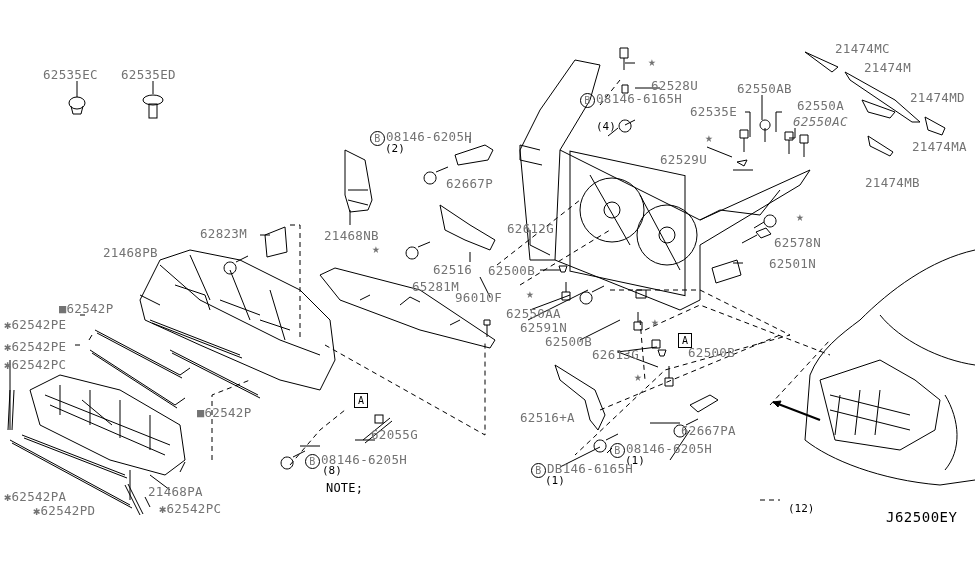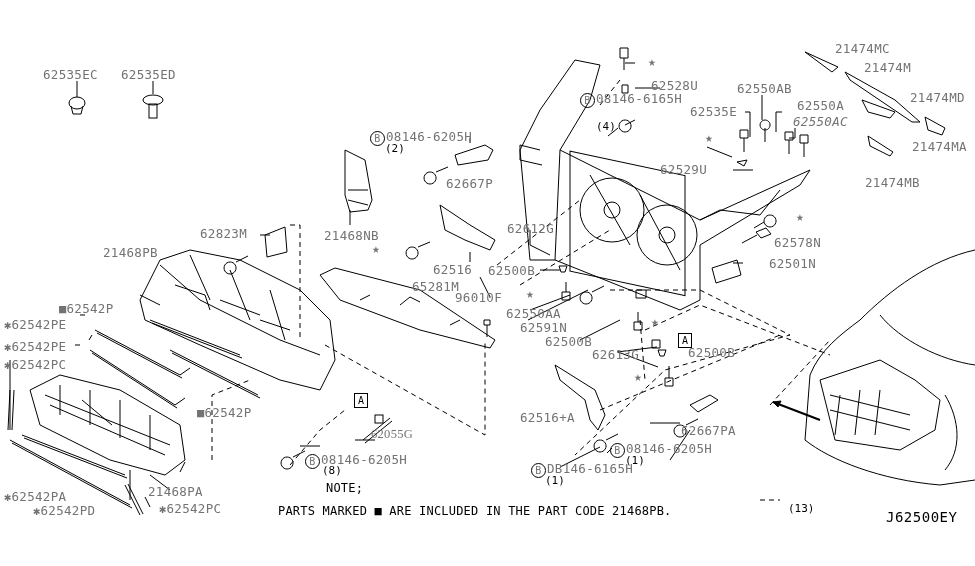--- a/index.html
+++ b/index.html
@@ -190,21 +190,21 @@
   <div class="boxA" style="left:678px;top:333px;">A</div>
 
   <div class="lbl" style="left:43px;top:68px;">62535EC</div>
   <div class="lbl" style="left:121px;top:68px;">62535ED</div>
 
   <div class="lbl" style="left:651px;top:79px;">62528U</div>
   <div class="lbl" style="left:737px;top:82px;">62550AB</div>
   <div class="lbl" style="left:797px;top:99px;">62550A</div>
   <div class="lbl" style="left:793px;top:115px;font-style:italic;">62550AC</div>
   <div class="lbl" style="left:690px;top:105px;">62535E</div>
-  <div class="lbl" style="left:660px;top:163px;text-align:center;">62529U</div>
+  <div class="lbl" style="left:660px;top:153px;text-align:center;">62529U</div>
 
   <div class="lbl" style="left:835px;top:42px;">21474MC</div>
   <div class="lbl" style="left:864px;top:61px;">21474M</div>
   <div class="lbl" style="left:910px;top:91px;">21474MD</div>
   <div class="lbl" style="left:912px;top:140px;">21474MA</div>
   <div class="lbl" style="left:865px;top:176px;">21474MB</div>
 
   <div class="lbl" style="left:446px;top:177px;">62667P</div>
   <div class="lbl" style="left:324px;top:229px;">21468NB</div>
   <div class="lbl" style="left:200px;top:227px;">62823M</div>
@@ -221,21 +221,21 @@
   <div class="lbl" style="left:545px;top:335px;">62500B</div>
   <div class="lbl" style="left:592px;top:348px;">62613G</div>
   <div class="lbl" style="left:688px;top:346px;">62500B</div>
 
   <div class="lbl" style="left:59px;top:302px;"><span class="mark">■</span><span>62542P</span></div>
   <div class="lbl" style="left:4px;top:318px;"><span class="mark">✱</span><span>62542PE</span></div>
   <div class="lbl" style="left:4px;top:340px;"><span class="mark">✱</span><span>62542PE</span></div>
   <div class="lbl" style="left:4px;top:358px;"><span class="mark">✱</span><span>62542PC</span></div>
   <div class="lbl" style="left:197px;top:406px;"><span class="mark">■</span><span>62542P</span></div>
 
-  <div class="lbl" style="left:371px;top:428px;font-family:Liberation Serif, serif;">62055G</div>
+  <div class="lbl" style="left:371px;top:428px;">62055G</div>
   <div class="lbl" style="left:520px;top:411px;">62516+A</div>
   <div class="lbl" style="left:681px;top:424px;">62667PA</div>
   <div class="lbl" style="left:148px;top:485px;">21468PA</div>
   <div class="lbl" style="left:4px;top:490px;"><span class="mark">✱</span><span>62542PA</span></div>
   <div class="lbl" style="left:33px;top:504px;"><span class="mark">✱</span><span>62542PD</span></div>
   <div class="lbl" style="left:159px;top:502px;"><span class="mark">✱</span><span>62542PC</span></div>
 
   <div class="lbl" style="left:580px;top:92px;"><span class="bcirc">B</span><span>08146-6165H</span></div>
   <div class="qty" style="left:596px;top:121px;">(4)</div>
 
@@ -252,19 +252,18 @@
   <div class="qty" style="left:545px;top:475px;">(1)</div>
 
   <span class="lbl star" style="left:648px;top:55px;">★</span>
   <span class="lbl star" style="left:705px;top:131px;">★</span>
   <span class="lbl star" style="left:796px;top:210px;">★</span>
   <span class="lbl star" style="left:372px;top:242px;">★</span>
   <span class="lbl star" style="left:526px;top:287px;">★</span>
   <span class="lbl star" style="left:651px;top:315px;">★</span>
   <span class="lbl star" style="left:634px;top:370px;">★</span>
 
-  <div class="qty" style="left:788px;top:503px;">(13)</div>
+  <div class="qty" style="left:788px;top:503px;">(12)</div>
 
   <div class="note" style="left:278px;top:482px;margin-left:48px;">NOTE;</div>
-  <div class="note" style="left:278px;top:505px;">PARTS MARKED ■ ARE INCLUDED IN THE PART CODE 21468PB.</div>
 
   <div class="ref" style="left:886px;top:510px;">J62500EY</div>
 </div>
 
 </body></html>

